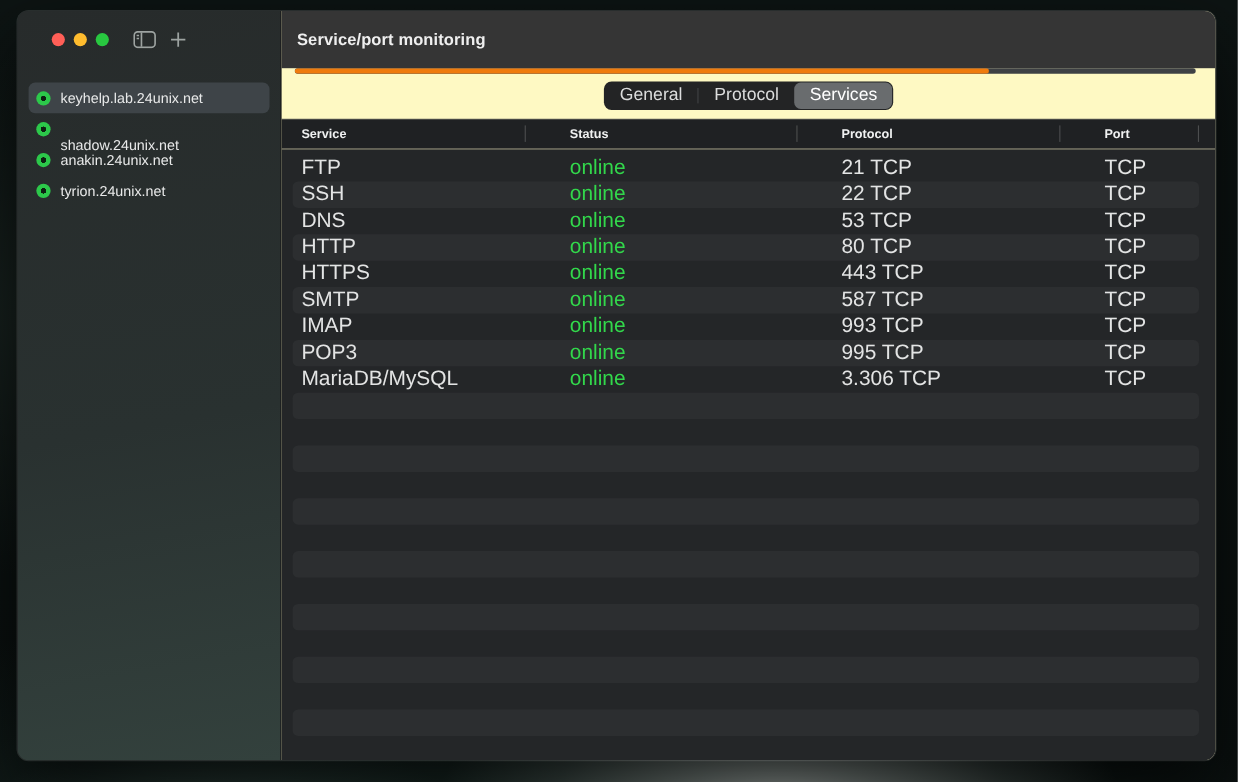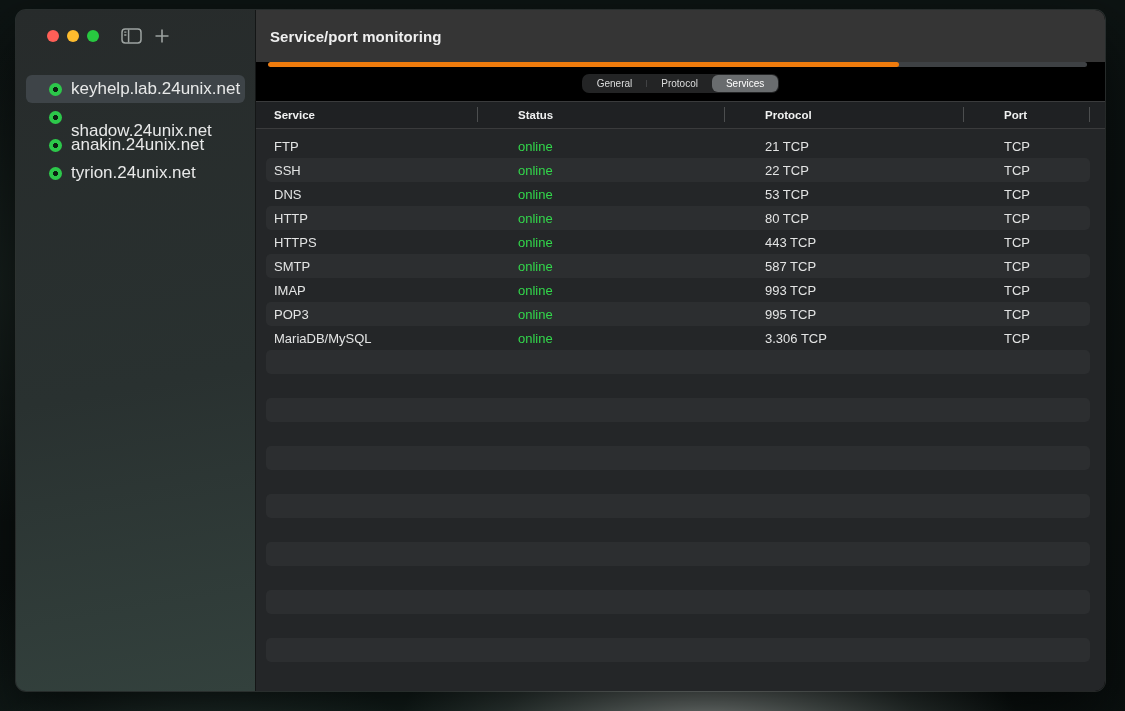--- a/index.html
+++ b/index.html
@@ -31,55 +31,55 @@
   .v-divider { width:1px; background:#141616; flex:0 0 auto; }
 
   .controls-row { height:52px; flex:0 0 auto; display:flex; align-items:center; padding-left:31px; }
   .traffic { width:12px; height:12px; border-radius:50%; margin-right:8px; flex:0 0 auto; }
   .toolbar-icons { display:flex; align-items:center; margin-left:14px; gap:12px; color:#9da3a1; }
   .icon-btn { display:flex; align-items:center; justify-content:center; cursor:default; }
 
   .server-list { margin-top:13px; padding:0 10px; display:flex; flex-direction:column; }
   .server-item {
     height:28px; border-radius:6px; display:flex; align-items:center;
-    gap:9px; padding-left:23px; font-size:17px; color:#e8e9e9; white-space:nowrap;
+    gap:9px; padding-left:7px; font-size:13px; color:#e8e9e9; white-space:nowrap;
   }
   .server-item.selected { background:#3e4448; }
   .status-dot {
     width:13px; height:13px; border-radius:50%; flex:0 0 auto;
     background:radial-gradient(circle at 50% 50%, #0d2012 0 2.4px, #2cc84a 2.6px 6.5px);
   }
 
   
-  .main { flex:1 1 auto; display:flex; flex-direction:column; background:#000000; min-width:0; }
+  .main { flex:1 1 auto; display:flex; flex-direction:column; background:#fef9c3; min-width:0; }
   .titlebar { height:52px; flex:0 0 auto; background:#353535; display:flex; align-items:center; padding:0 14px; }
   .titlebar h1 { font-size:15px; font-weight:700; color:#efefef; letter-spacing:0.1px; }
 
   .progress-track { height:5px; flex:0 0 auto; margin:0 18px 0 12px; border-radius:3px; background:#3e4144; overflow:hidden; }
   .progress-fill { height:100%; border-radius:3px; }
 
   .tab-row { margin:7px 0 8px; flex:0 0 auto; display:flex; justify-content:center; }
   .segmented { display:flex; align-items:stretch; background:#232425; border-radius:7px; padding:1px; }
-  .segment { padding:3px 14px; font-size:10px; color:#dcdddd; border-radius:6px; display:flex; align-items:center; }
+  .segment { padding:3px 14px; font-size:16px; color:#dcdddd; border-radius:6px; display:flex; align-items:center; }
   .segment.selected { background:#696c6e; color:#ffffff; }
   .seg-divider { width:1px; background:#414244; margin:5px 0; }
 
   .h-line { height:1px; flex:0 0 auto; background:#3a3b3c; }
 
   .grid-cols { display:grid; grid-template-columns:212px 215px 207px 1fr; align-items:center;gap:32px; }
   .table-header { height:26px; flex:0 0 auto; background:#1f2123; padding:0 15px 0 10px; }
   .th { position:relative; height:100%; display:flex; align-items:center; padding-left:8px;
         font-size:11.5px; font-weight:700; color:#f0f1f1; }
   .th::after { content:''; position:absolute; right:0; top:5px; width:1px; height:15px; background:#4c4e4f; }
 
   .table-body { flex:1 1 auto; background:#242628; padding:5px 15px 0 10px; overflow:hidden;
                 display:flex; flex-direction:column; }
   .row { height:24px; flex:0 0 auto; border-radius:5px; }
   .row.stripe { background:#2c2e30; }
-  .td { padding-left:8px; font-size:13px; color:#e3e4e4; white-space:nowrap; overflow:hidden; }
+  .td { padding-left:8px; font-size:19px; color:#e3e4e4; white-space:nowrap; overflow:hidden; }
   .td.status { }
 
   svg { display:block; }
 </style>
 </head>
 <body>
 
 <div>
   <div class="window">
 

